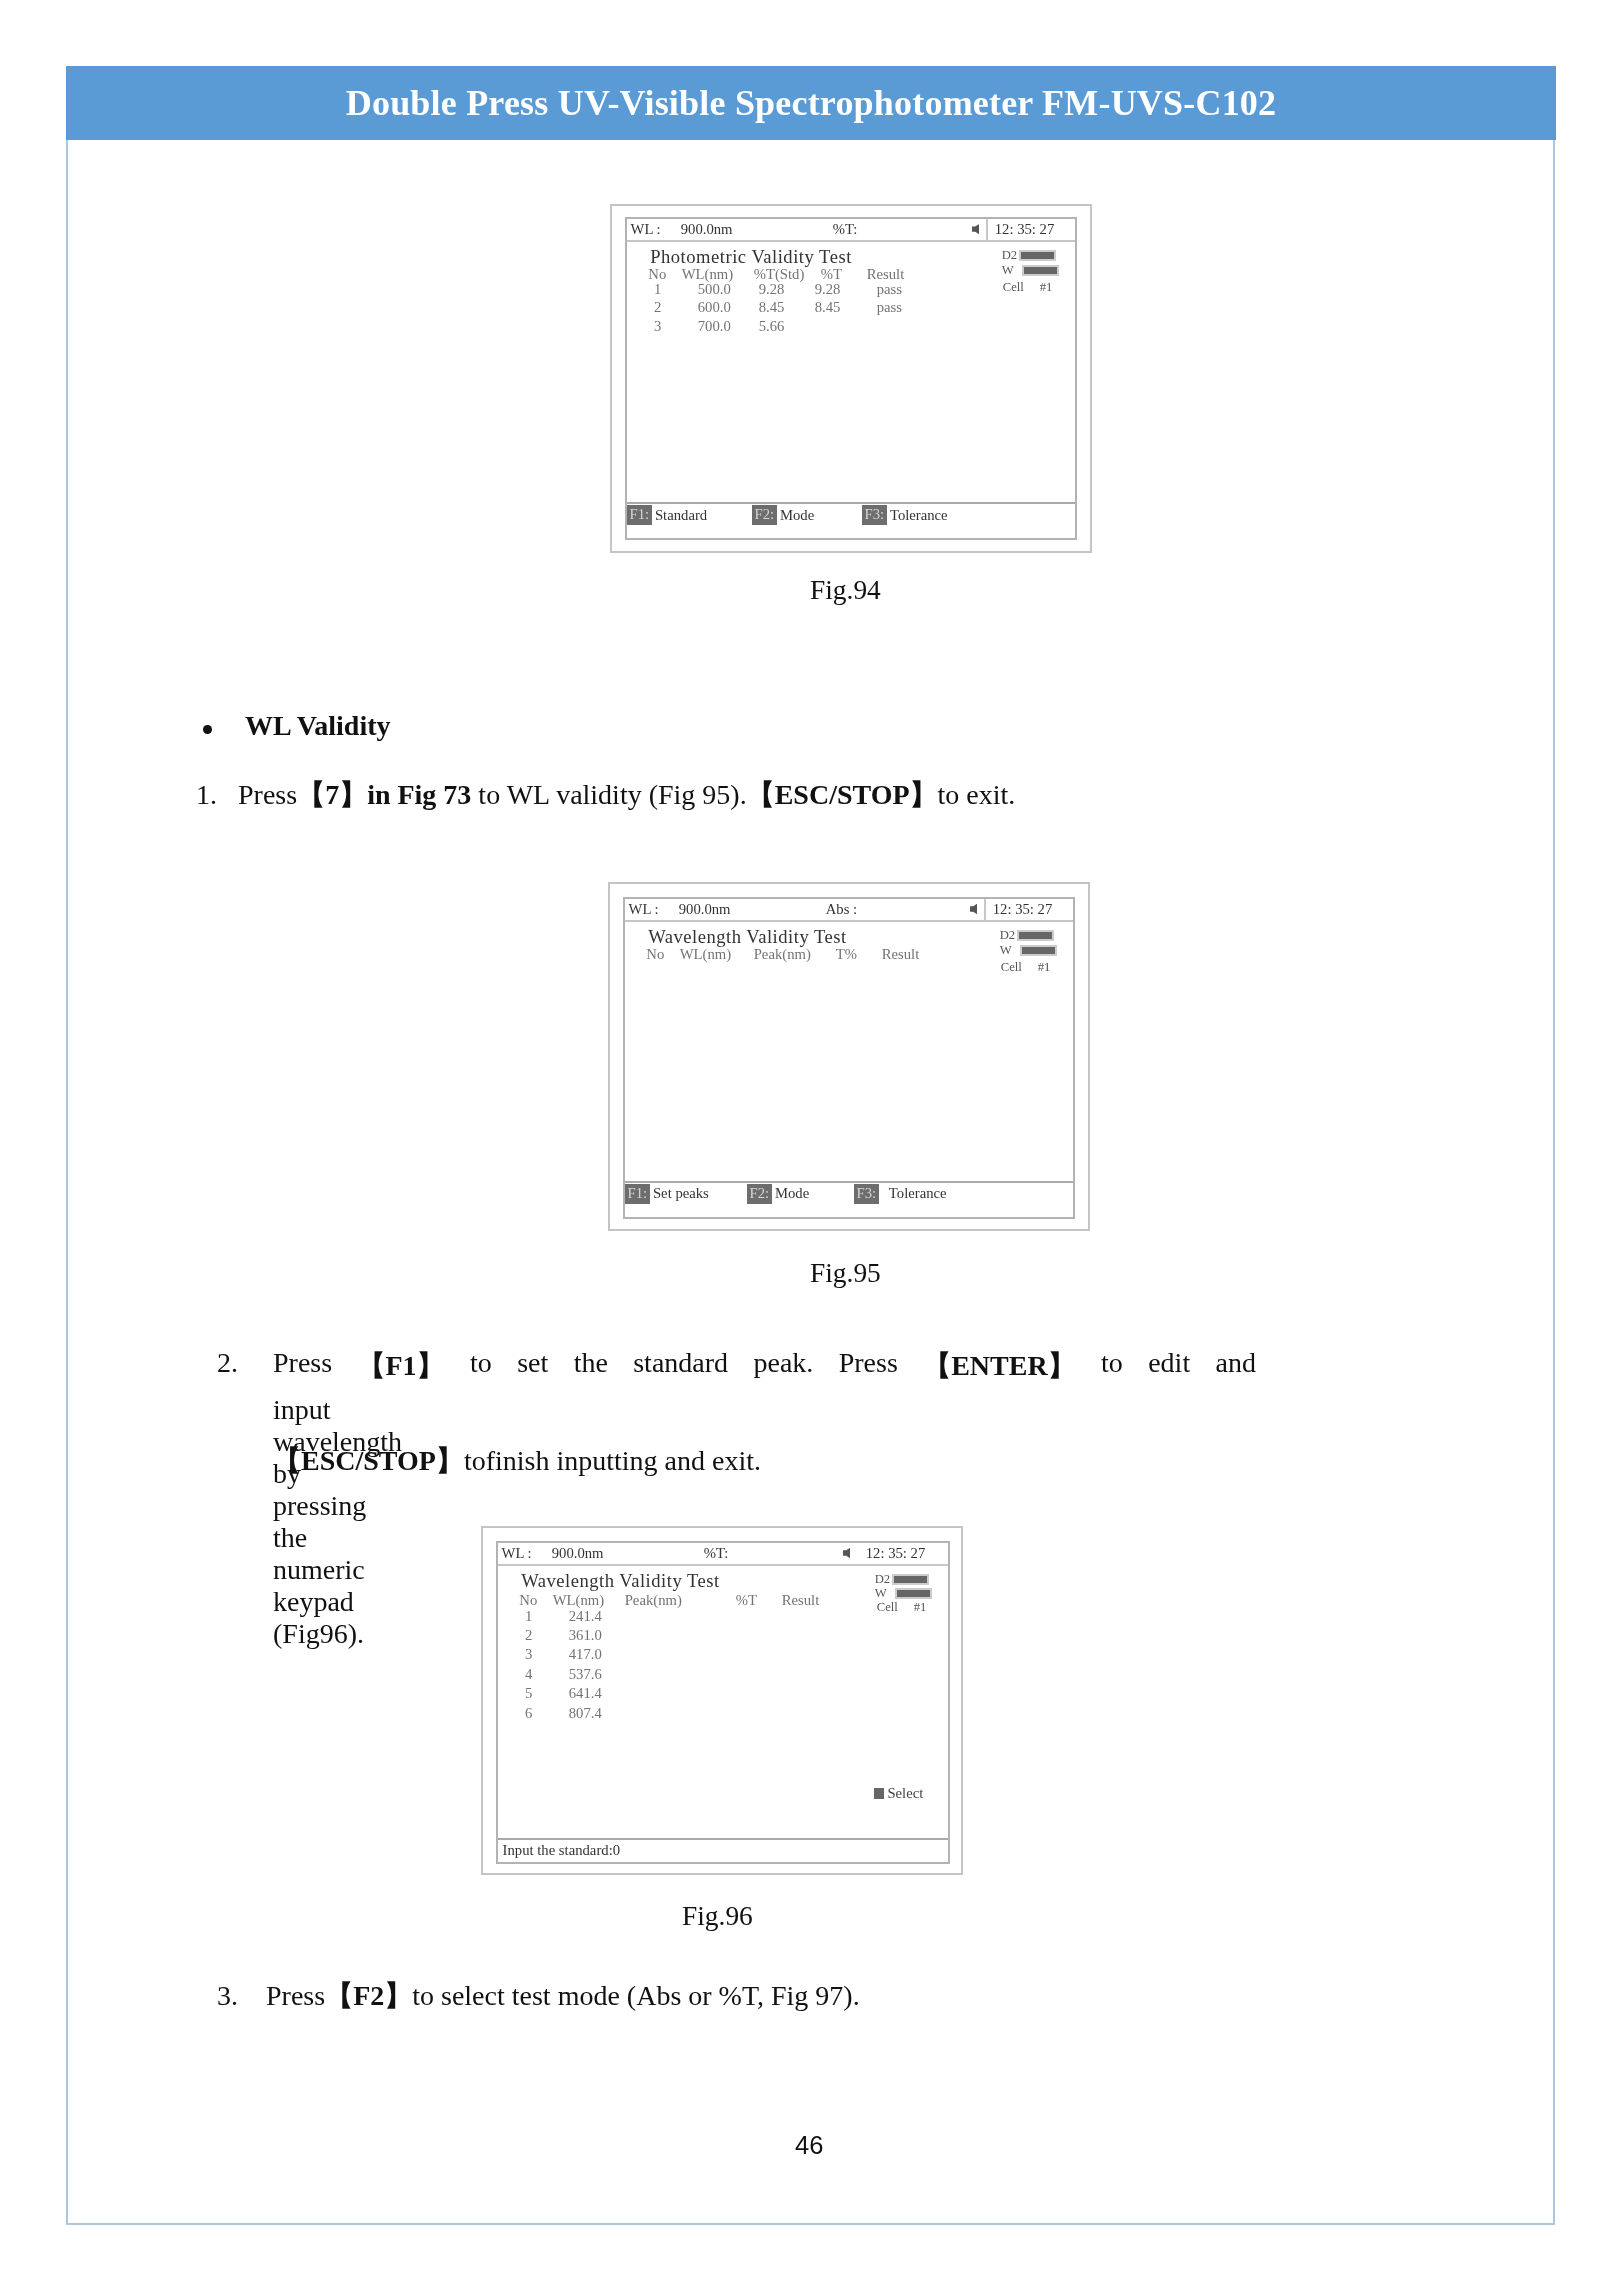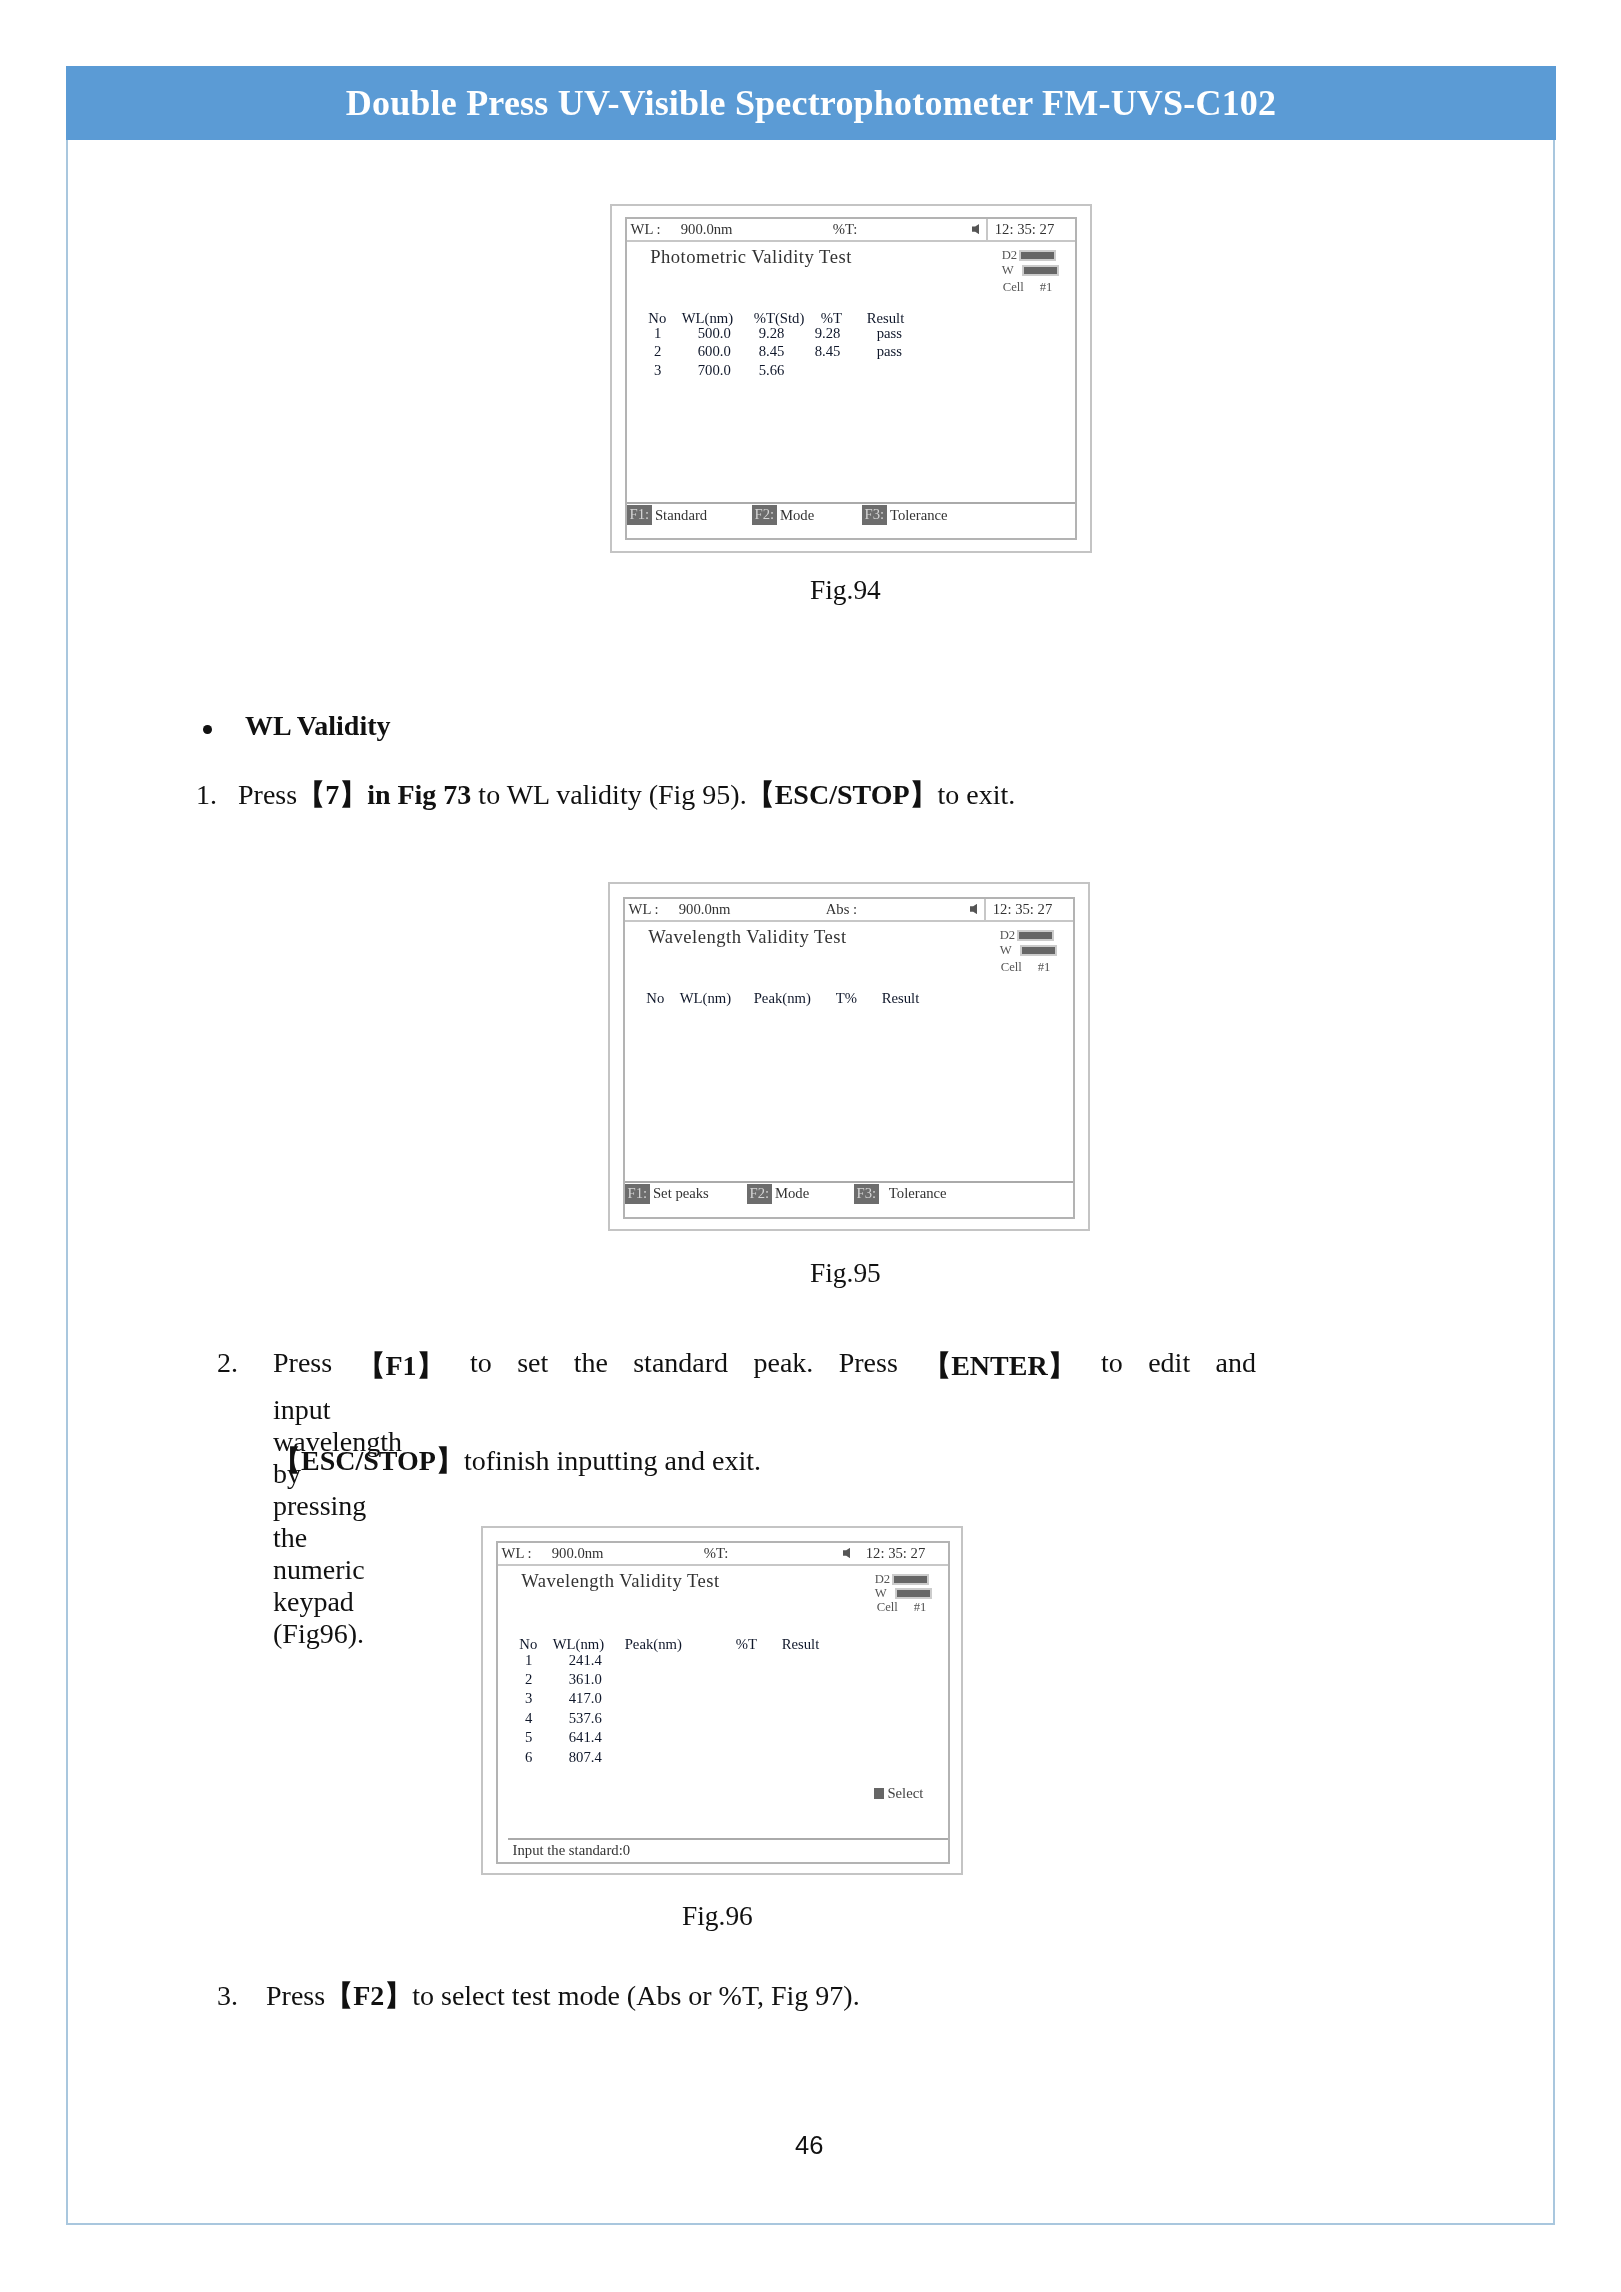--- a/index.html
+++ b/index.html
@@ -16,32 +16,32 @@
   .figure { position: absolute; background: #ffffff; border: 2.9px solid #c4c4c4; box-sizing: border-box; }
   .screen { position: absolute; border: 2.9px solid #b3b3b3; box-sizing: border-box; background: #fff;
             font-family: "Liberation Serif", serif; color: #333; }
   .status-bar { position: absolute; left: 0; right: 0; top: 0; height: 21.6px; border-bottom: 2.9px solid #c7c7c7;
                 font-size: 14.7px; }
   .status-bar span { position: absolute; top: 2px; white-space: nowrap; }
   .speaker-icon { position: absolute; top: 4.9px; width: 7.8px; height: 10.8px; background: #555;
                   clip-path: polygon(0 25%, 45% 25%, 100% 0, 100% 100%, 45% 75%, 0 75%); }
   .vdivider { position: absolute; top: 0; bottom: 0; width: 2px; background: #c7c7c7; }
   .screen-title { position: absolute; font-size: 18.6px; color: #333; white-space: nowrap; letter-spacing: 0.5px; }
-  .col-header, .cell { position: absolute; font-size: 14.7px; white-space: nowrap; color: #0f172a; margin-top: 44px; }
+  .col-header, .cell { position: absolute; font-size: 14.7px; white-space: nowrap; color: #737373; }
   .lamp { position: absolute; font-size: 12.7px; color: #555; white-space: nowrap; }
   .lamp-bar { display: inline-block; width: 33px; height: 6.9px; background: #666; border: 2px solid #ccc;
               vertical-align: middle; margin-left: 2px; }
   .cell-label { position: absolute; font-size: 12.7px; color: #555; white-space: nowrap; }
   .fkey-bar { position: absolute; left: 0; right: 0; bottom: 12px; height: 21.6px; border-top: 2.9px solid #aaa;
               font-size: 14.7px; }
   .fkey { position: absolute; top: 0; height: 21.6px; display: flex; align-items: center; }
   .fkey-tag { background: #6d6d6d; color: #d5d5d5; padding: 0 2.9px; height: 19.6px; line-height: 19.6px; font-size: 14.7px; }
   .fkey-label { padding-left: 2.9px; color: #333; }
   .prompt-bar { position: absolute; left: 0; right: 0; bottom: 0; height: 21.6px; border-top: 2.9px solid #aaa;
-                font-size: 14.7px; margin-left: 10px; }
+                font-size: 14.7px; }
   .prompt-bar span { position: absolute; left: 4.9px; top: 2px; color: #333; }
   .select-hint { position: absolute; font-size: 14.7px; color: #444; white-space: nowrap; }
   .select-key { display: inline-block; width: 10.8px; height: 10.8px; background: #666; margin-right: 2.9px; vertical-align: -1px; }
 
   .caption { position: absolute; font-family: "Liberation Serif", serif; font-size: 27.4px; color: #111; }
   .body-text { position: absolute; font-family: "Liberation Serif", serif; font-size: 28px; color: #111;
                white-space: nowrap; }
   .body-text b { font-weight: bold; }
   .bullet-dot { position: absolute; width: 8.8px; height: 8.8px; border-radius: 50%; background: #111; }
   .justify-line { position: absolute; font-family: "Liberation Serif", serif; font-size: 28px;

